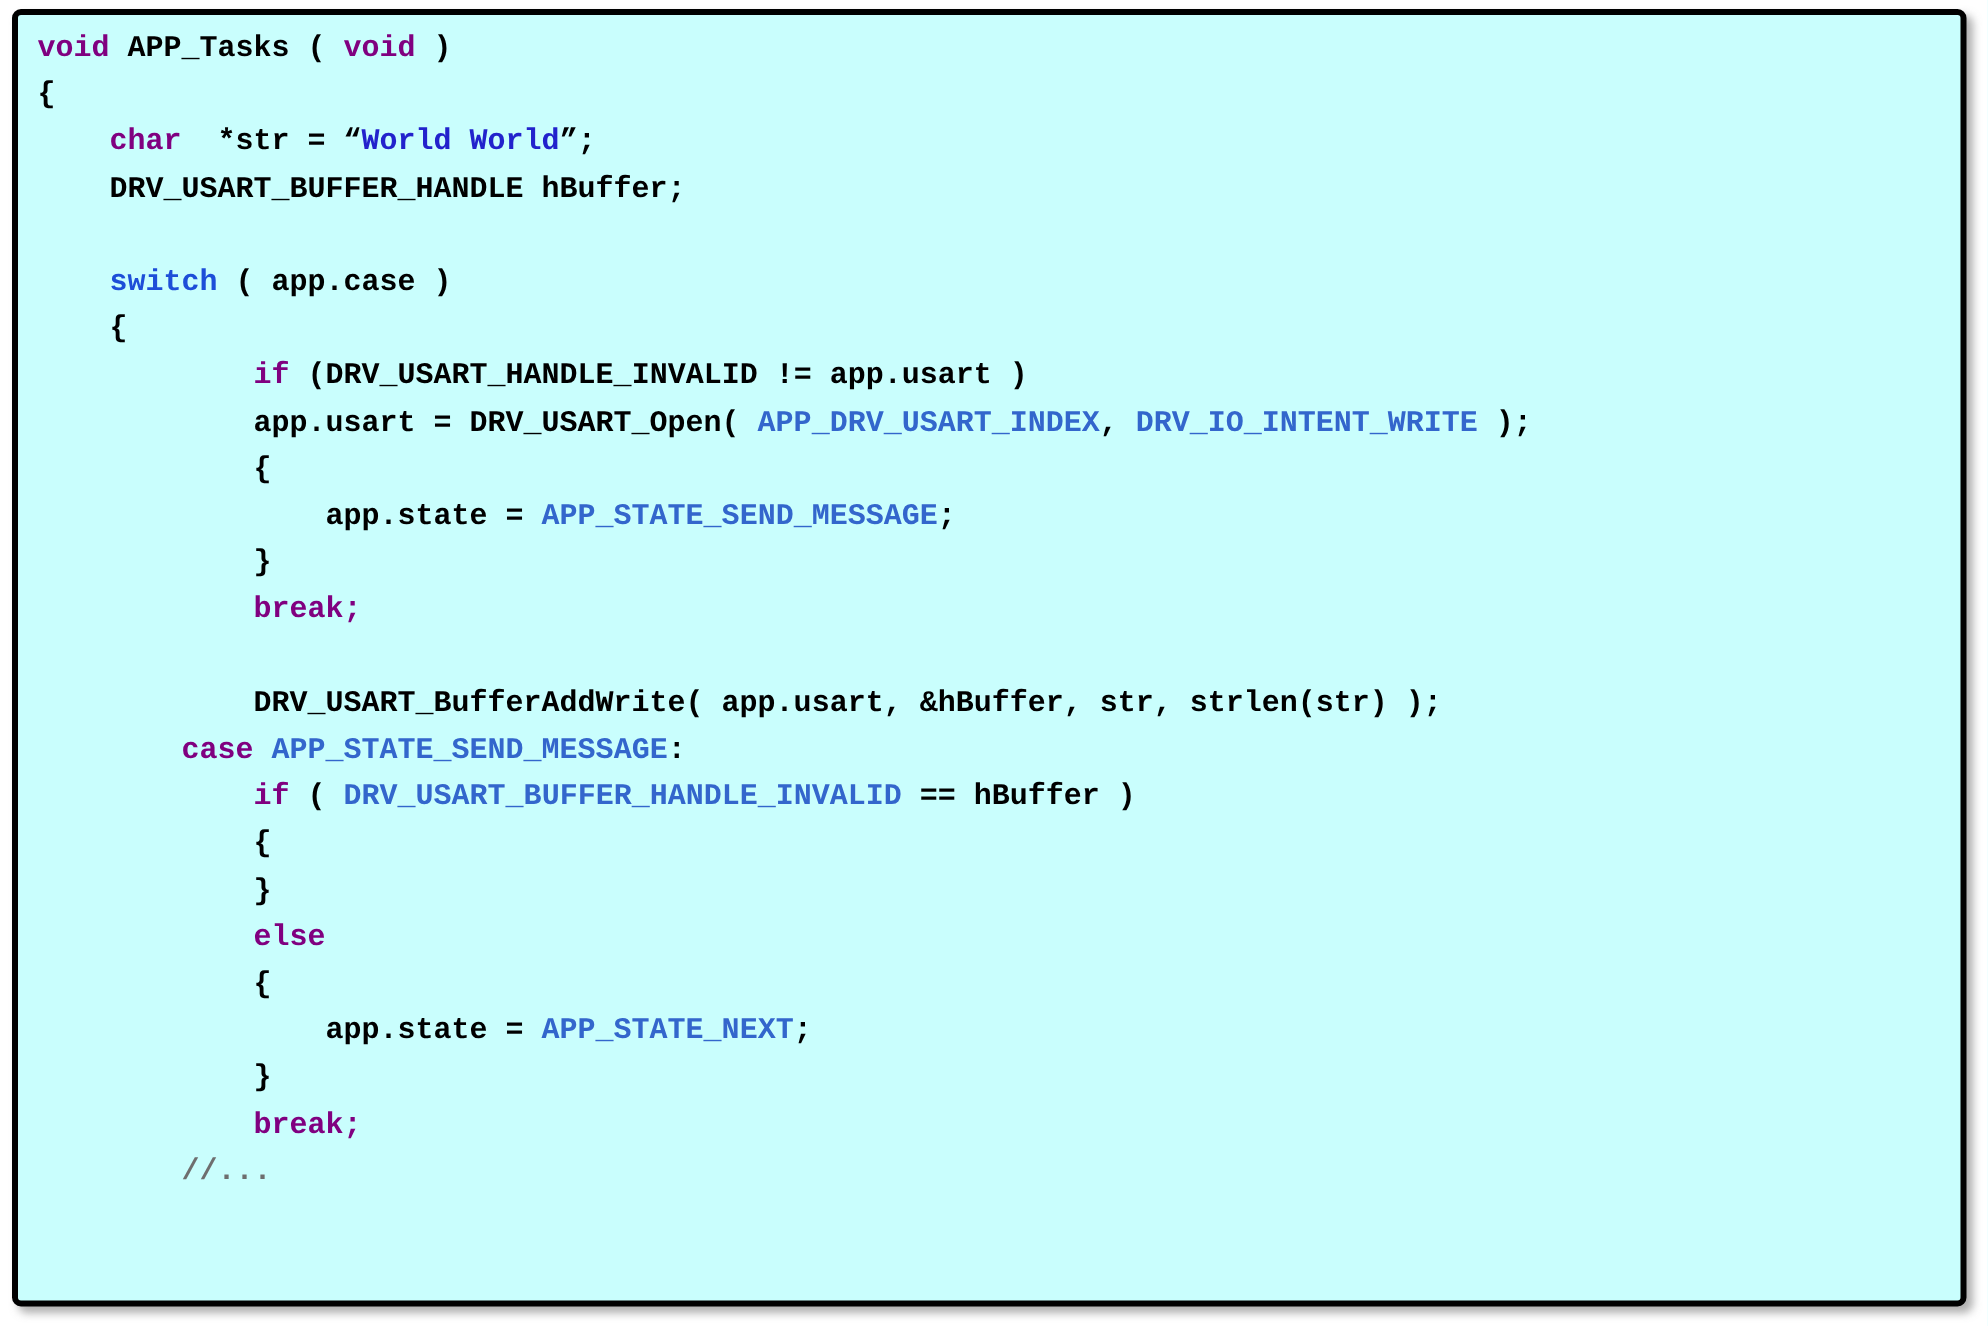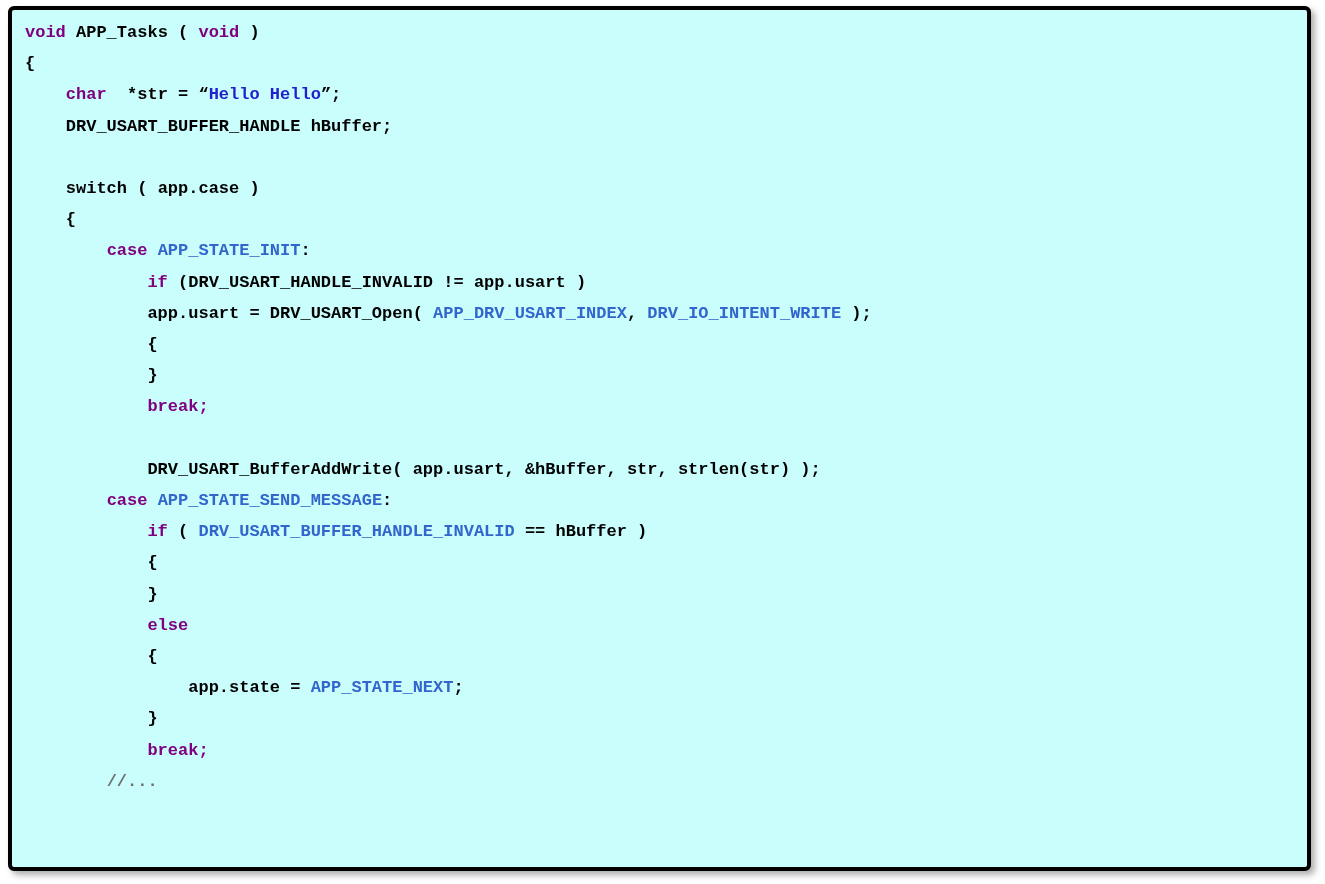--- a/index.html
+++ b/index.html
@@ -19,44 +19,44 @@
     height: 865px;
     box-sizing: border-box;
     border: 4px solid #000000;
     border-radius: 6px;
     box-shadow: 4px 4px 6px rgba(110,110,110,0.55);
     padding: 7px 4px 0 13px;
     overflow: hidden;
   }
   .code-block {
     font-weight: bold;
-    font-size: 17px;
+    font-size: 20px;
     line-height: 31.2px;
   }
   .code-line {
     white-space: pre;
     min-height: 31.2px;
   }
 </style>
 </head>
 <body>
 
 <div class="code-panel" style="background: rgb(201, 254, 253); border-color: rgb(0, 0, 0);">
   <div class="code-block">
       <div class="code-line"><span style="color: rgb(128, 0, 128);">void</span><span style="color: rgb(0, 0, 0);"> APP_Tasks ( </span><span style="color: rgb(128, 0, 128);">void</span><span style="color: rgb(0, 0, 0);"> )</span></div>
       <div class="code-line"><span style="color: rgb(0, 0, 0);">{</span></div>
-      <div class="code-line"><span style="color: rgb(0, 0, 0);">    </span><span style="color: rgb(128, 0, 128);">char</span><span style="color: rgb(0, 0, 0);">  *str = “</span><span style="color: rgb(34, 34, 204);">Hello Hello</span><span style="color: rgb(0, 0, 0);">”;</span></div>
+      <div class="code-line"><span style="color: rgb(0, 0, 0);">    </span><span style="color: rgb(128, 0, 128);">char</span><span style="color: rgb(0, 0, 0);">  *str = “</span><span style="color: rgb(34, 34, 204);">World World</span><span style="color: rgb(0, 0, 0);">”;</span></div>
       <div class="code-line"><span style="color: rgb(0, 0, 0);">    DRV_USART_BUFFER_HANDLE hBuffer;</span></div>
       <div class="code-line">&nbsp;</div>
-      <div class="code-line"><span style="color: rgb(0, 0, 0);">    </span><span style="color: #000000; margin-top: 32px;">switch</span><span style="color: rgb(0, 0, 0);"> ( app.case )</span></div>
+      <div class="code-line"><span style="color: rgb(0, 0, 0);">    </span><span style="color: #1d4ed8; margin-top: 32px;">switch</span><span style="color: rgb(0, 0, 0);"> ( app.case )</span></div>
       <div class="code-line"><span style="color: rgb(0, 0, 0);">    {</span></div>
-      <div class="code-line"><span style="color: rgb(0, 0, 0);">        </span><span style="color: rgb(128, 0, 128);">case</span><span style="color: rgb(0, 0, 0);"> </span><span style="color: rgb(51, 102, 204);">APP_STATE_INIT</span><span style="color: rgb(0, 0, 0);">:</span></div>
       <div class="code-line"><span style="color: rgb(0, 0, 0);">            </span><span style="color: rgb(128, 0, 128);">if</span><span style="color: rgb(0, 0, 0);"> (DRV_USART_HANDLE_INVALID != app.usart )</span></div>
       <div class="code-line"><span style="color: rgb(0, 0, 0);">            app.usart = DRV_USART_Open( </span><span style="color: rgb(51, 102, 204);">APP_DRV_USART_INDEX</span><span style="color: rgb(0, 0, 0);">, </span><span style="color: rgb(51, 102, 204);">DRV_IO_INTENT_WRITE</span><span style="color: rgb(0, 0, 0);"> );</span></div>
       <div class="code-line"><span style="color: rgb(0, 0, 0);">            {</span></div>
+      <div class="code-line"><span style="color: rgb(0, 0, 0);">                app.state = </span><span style="color: rgb(51, 102, 204);">APP_STATE_SEND_MESSAGE</span><span style="color: rgb(0, 0, 0);">;</span></div>
       <div class="code-line"><span style="color: rgb(0, 0, 0);">            }</span></div>
       <div class="code-line"><span style="color: rgb(0, 0, 0);">            </span><span style="color: rgb(128, 0, 128);">break;</span></div>
       <div class="code-line">&nbsp;</div>
       <div class="code-line"><span style="color: rgb(0, 0, 0);">            DRV_USART_BufferAddWrite( app.usart, &amp;hBuffer, str, strlen(str) );</span></div>
       <div class="code-line"><span style="color: rgb(0, 0, 0);">        </span><span style="color: rgb(128, 0, 128);">case</span><span style="color: rgb(0, 0, 0);"> </span><span style="color: rgb(51, 102, 204);">APP_STATE_SEND_MESSAGE</span><span style="color: rgb(0, 0, 0);">:</span></div>
       <div class="code-line"><span style="color: rgb(0, 0, 0);">            </span><span style="color: rgb(128, 0, 128);">if</span><span style="color: rgb(0, 0, 0);"> ( </span><span style="color: rgb(51, 102, 204);">DRV_USART_BUFFER_HANDLE_INVALID</span><span style="color: rgb(0, 0, 0);"> == hBuffer )</span></div>
       <div class="code-line"><span style="color: rgb(0, 0, 0);">            {</span></div>
       <div class="code-line"><span style="color: rgb(0, 0, 0);">            }</span></div>
       <div class="code-line"><span style="color: rgb(0, 0, 0);">            </span><span style="color: rgb(128, 0, 128);">else</span></div>
       <div class="code-line"><span style="color: rgb(0, 0, 0);">            {</span></div>

